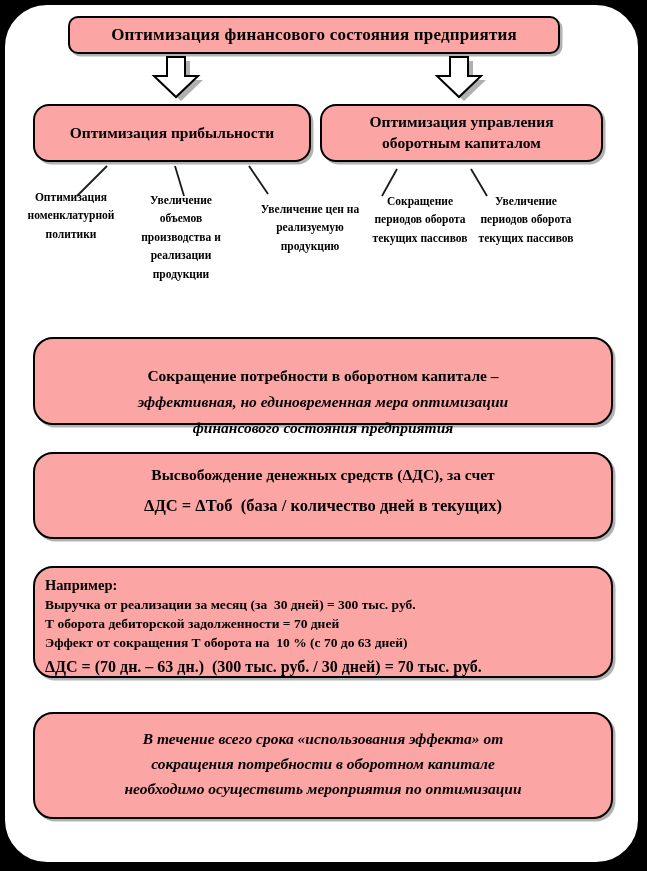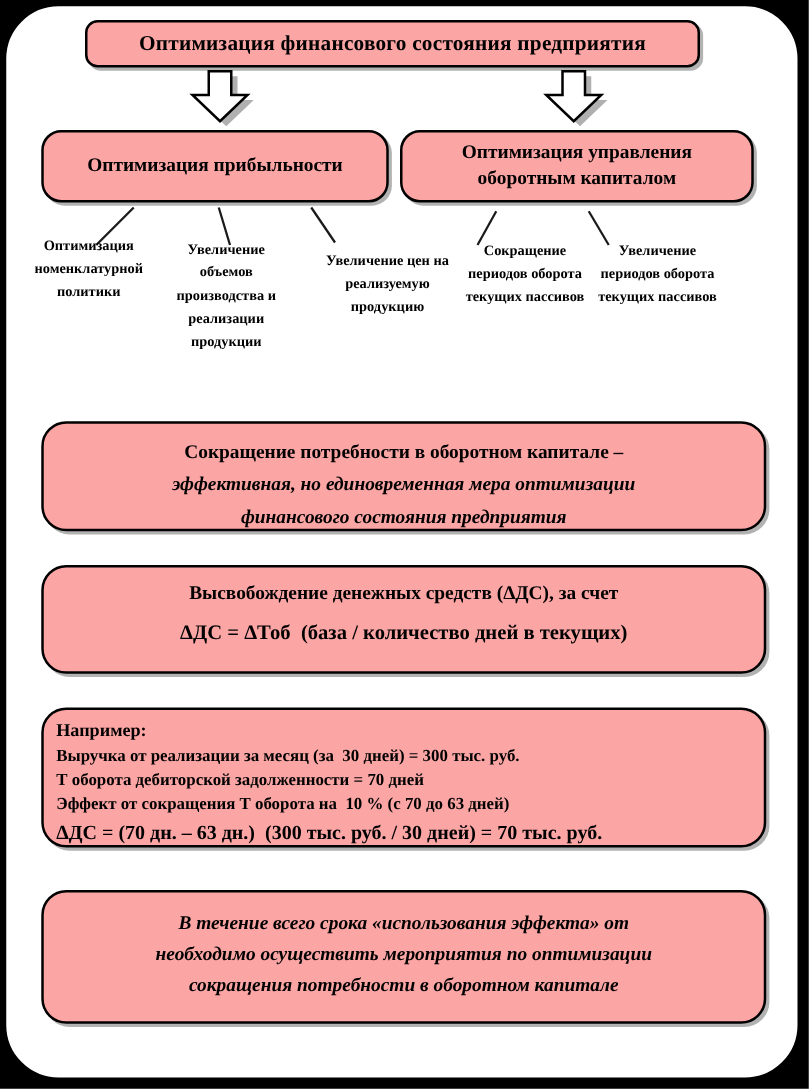--- a/index.html
+++ b/index.html
@@ -56,21 +56,21 @@
   }
   .m1 { left: 18px;  top: 188px; width: 106px; }
   .m2 { left: 131px; top: 191px; width: 100px; }
   .m3 { left: 260px; top: 200px; width: 100px; }
   .m4 { left: 369px; top: 192px; width: 102px; }
   .m5 { left: 478px; top: 192px; width: 96px;  }
   .note {
     left: 33px; width: 580px;
     border-radius: 20px;
   }
-  .note-a { top: 337px; height: 88px; padding-top: 10px; font-size: 15.5px; line-height: 26px; }
+  .note-a { top: 337px; height: 88px; padding-top: 24px; font-size: 15.5px; line-height: 26px; }
   .note-a .it { font-style: italic; }
   .note-b { top: 452px; height: 87px; padding-top: 10px; font-size: 15.5px; line-height: 22px; }
   .note-b .formula { margin-top: 9px; font-size: 16.5px; white-space: pre; }
   .note-c { top: 566px; height: 112px; text-align: left; padding: 7px 10px 12px 10px; }
   .note-c .heading { font-size: 14.5px; line-height: 20px; }
   .note-c .ex-line { font-size: 13.5px; line-height: 19px; white-space: pre; }
   .note-c .formula { font-size: 16px; margin-top: 6px; white-space: pre; }
   .note-d { top: 712px; height: 107px; padding-top: 12px; font-size: 15.5px; line-height: 25px; font-style: italic; }
   .line-block { display: block; }
   .overlay-svg {
@@ -133,15 +133,15 @@
 <div class="box note note-c">
   <span class="line-block heading">Например:</span>
   <span class="line-block ex-line">Выручка от реализации за месяц (за  30 дней) = 300 тыс. руб.</span>
   <span class="line-block ex-line">Т оборота дебиторской задолженности = 70 дней</span>
   <span class="line-block ex-line">Эффект от сокращения Т оборота на  10 % (с 70 до 63 дней)</span>
   <span class="line-block formula">ΔДС = (70 дн. – 63 дн.)  (300 тыс. руб. / 30 дней) = 70 тыс. руб.</span>
 </div>
 
 <div class="box note note-d">
   <span class="line-block">В течение всего срока «использования эффекта» от</span>
+  <span class="line-block">сокращения потребности в оборотном капитале</span>
   <span class="line-block">необходимо осуществить мероприятия по оптимизации</span>
-  <span class="line-block">сокращения потребности в оборотном капитале</span>
 </div>
 
 </body></html>

